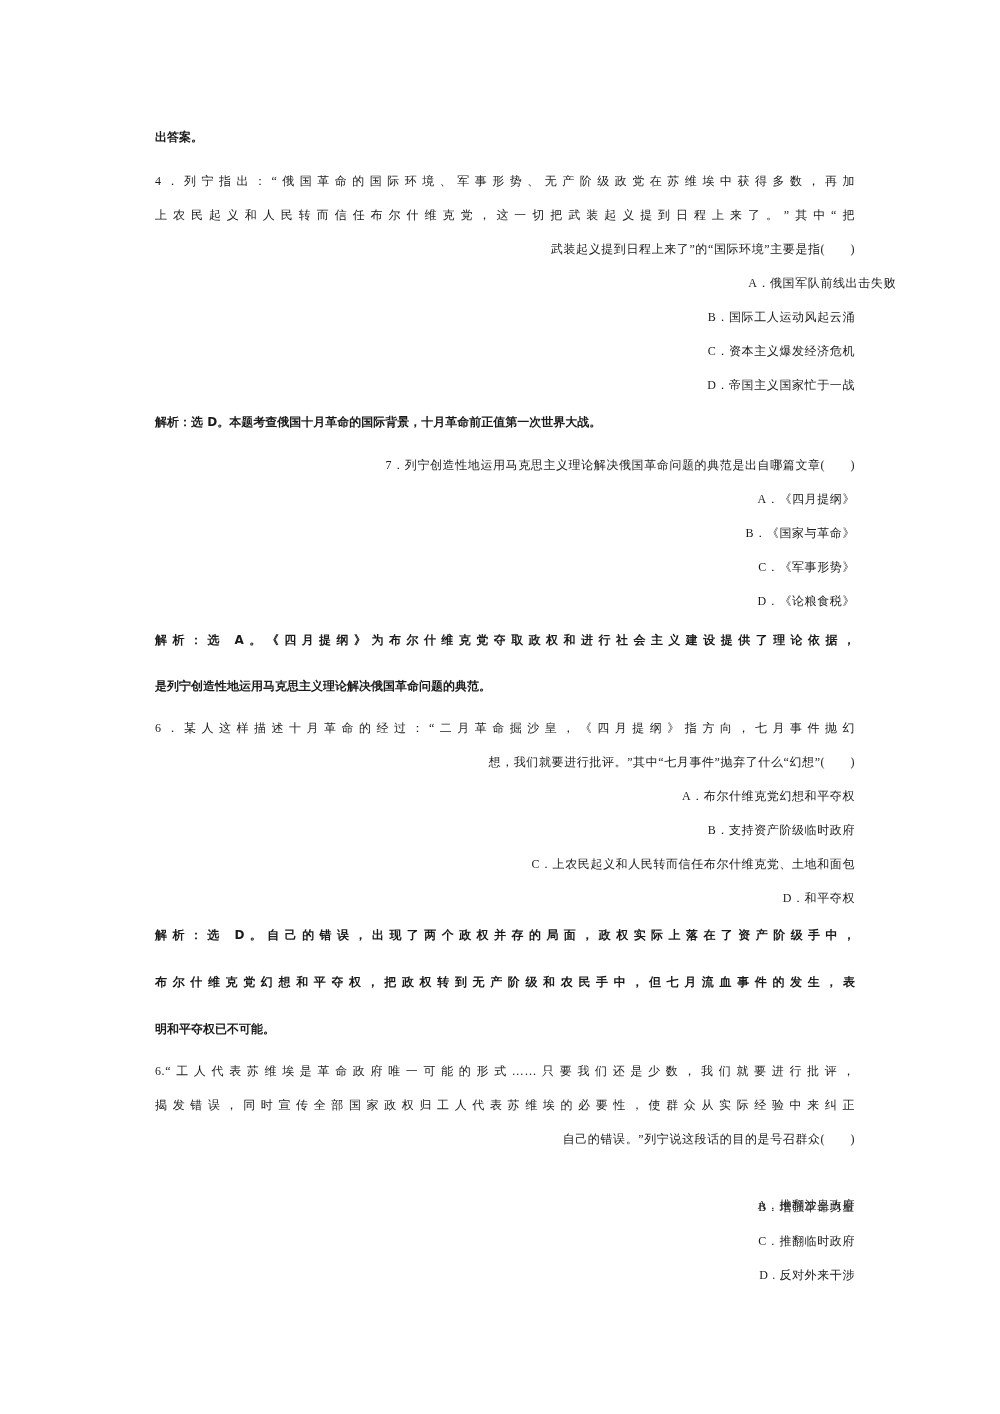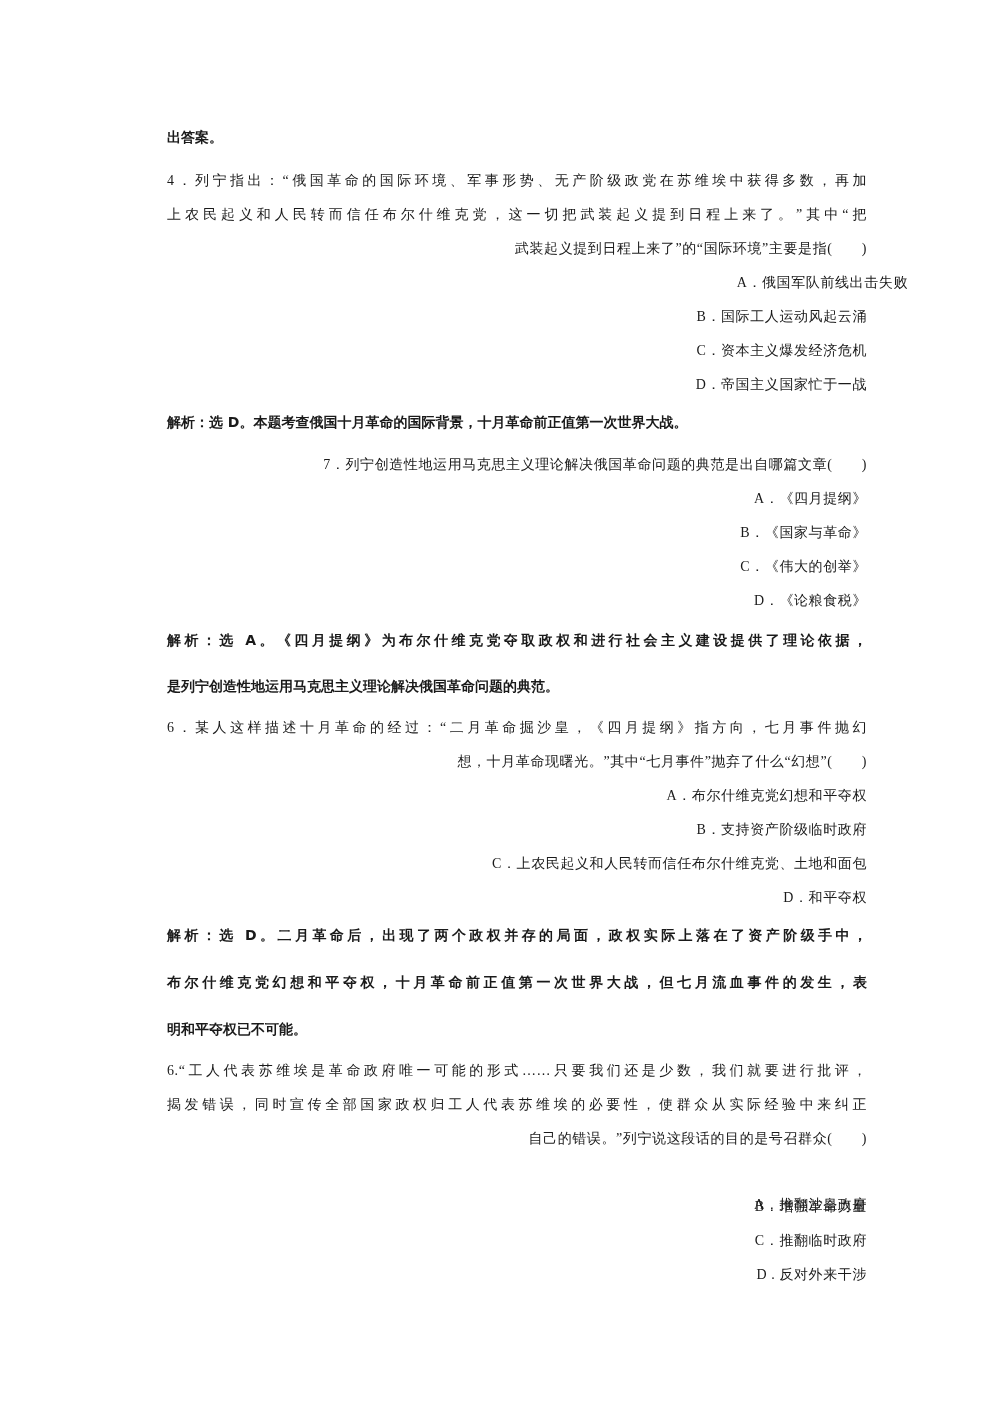--- a/index.html
+++ b/index.html
@@ -16,24 +16,24 @@
     }
     .page {
       position: absolute;
       left: 0;
       top: 0;
       width: 1000px;
       height: 1414px;
     }
     .line {
       position: absolute;
-      left: 167px;
+      left: 155px;
       width: 700px;
       white-space: nowrap;
-      font-size: 14px;
+      font-size: 12px;
       line-height: 22px;
       height: 22px;
     }
     .serif {
       font-family: "Liberation Serif", "DejaVu Serif", serif;
       letter-spacing: 0.6px;
       text-align: right;
     }
     .sans {
       font-family: "DejaVu Sans", "Liberation Sans", sans-serif;
@@ -60,35 +60,35 @@
     <div class="line serif" style="top:306px;">B．国际工人运动风起云涌</div>
     <div class="line serif" style="top:340px;">C．资本主义爆发经济危机</div>
     <div class="line serif" style="top:374px;">D．帝国主义国家忙于一战</div>
     <div class="line sans" style="top:411px;">解析：选 D。本题考查俄国十月革命的国际背景，十月革命前正值第一次世界大战。</div>
   </div>
 
   <div>
     <div class="line serif" style="top:454px;">7．列宁创造性地运用马克思主义理论解决俄国革命问题的典范是出自哪篇文章(　　)</div>
     <div class="line serif" style="top:488px;">A．《四月提纲》</div>
     <div class="line serif" style="top:522px;">B．《国家与革命》</div>
-    <div class="line serif" style="top:556px;">C．《伟大的创举》</div>
+    <div class="line serif" style="top:556px;">C．《军事形势》</div>
     <div class="line serif" style="top:590px;">D．《论粮食税》</div>
     <div class="line sans justify" style="top:629px;">解析：选 A。《四月提纲》为布尔什维克党夺取政权和进行社会主义建设提供了理论依据，</div>
     <div class="line sans" style="top:675px;">是列宁创造性地运用马克思主义理论解决俄国革命问题的典范。</div>
   </div>
 
   <div>
     <div class="line serif justify" style="top:717px;">6．某人这样描述十月革命的经过：“二月革命掘沙皇，《四月提纲》指方向，七月事件抛幻</div>
-    <div class="line serif" style="top:751px;">想，十月革命现曙光。”其中“七月事件”抛弃了什么“幻想”(　　)</div>
+    <div class="line serif" style="top:751px;">想，我们就要进行批评。”其中“七月事件”抛弃了什么“幻想”(　　)</div>
     <div class="line serif" style="top:785px;">A．布尔什维克党幻想和平夺权</div>
     <div class="line serif" style="top:819px;">B．支持资产阶级临时政府</div>
     <div class="line serif" style="top:853px;">C．上农民起义和人民转而信任布尔什维克党、土地和面包</div>
     <div class="line serif" style="top:887px;">D．和平夺权</div>
-    <div class="line sans justify" style="top:924px;">解析：选 D。二月革命后，出现了两个政权并存的局面，政权实际上落在了资产阶级手中，</div>
-    <div class="line sans justify" style="top:971px;">布尔什维克党幻想和平夺权，十月革命前正值第一次世界大战，但七月流血事件的发生，表</div>
+    <div class="line sans justify" style="top:924px;">解析：选 D。自己的错误，出现了两个政权并存的局面，政权实际上落在了资产阶级手中，</div>
+    <div class="line sans justify" style="top:971px;">布尔什维克党幻想和平夺权，把政权转到无产阶级和农民手中，但七月流血事件的发生，表</div>
     <div class="line sans" style="top:1018px;">明和平夺权已不可能。</div>
   </div>
 
   <div>
     <div class="line serif justify" style="top:1060px;">6.“工人代表苏维埃是革命政府唯一可能的形式……只要我们还是少数，我们就要进行批评，</div>
     <div class="line serif justify" style="top:1094px;">揭发错误，同时宣传全部国家政权归工人代表苏维埃的必要性，使群众从实际经验中来纠正</div>
     <div class="line serif" style="top:1128px;">自己的错误。”列宁说这段话的目的是号召群众(　　)</div>
     <div class="line serif" style="top:1162px;margin-top:32px;">A．推翻沙皇政府</div>
     <div class="line serif" style="top:1196px;">B．增强革命力量</div>
     <div class="line serif" style="top:1230px;">C．推翻临时政府</div>

